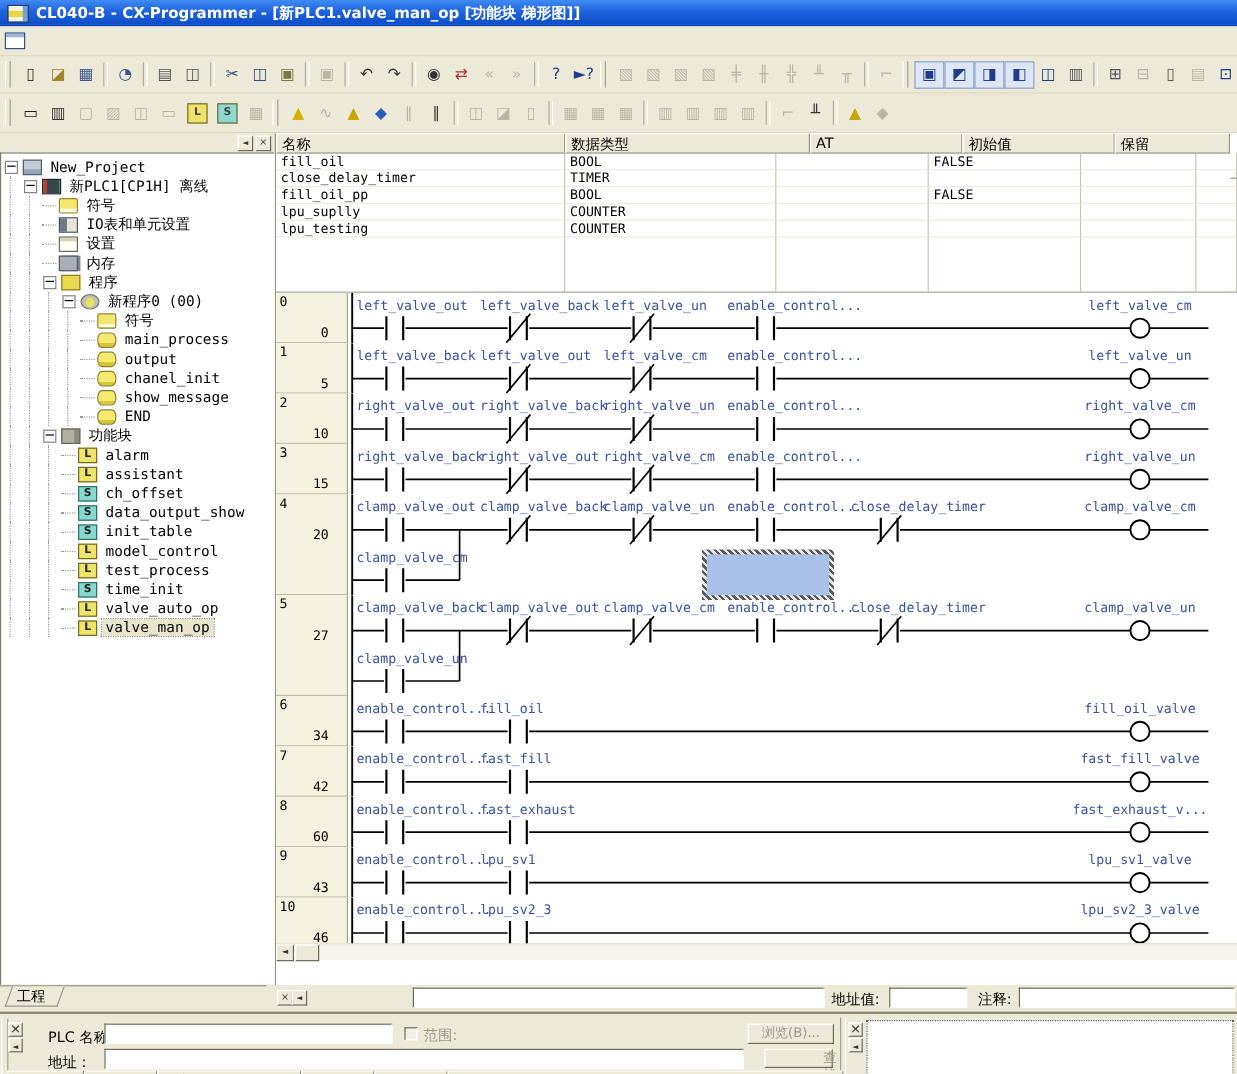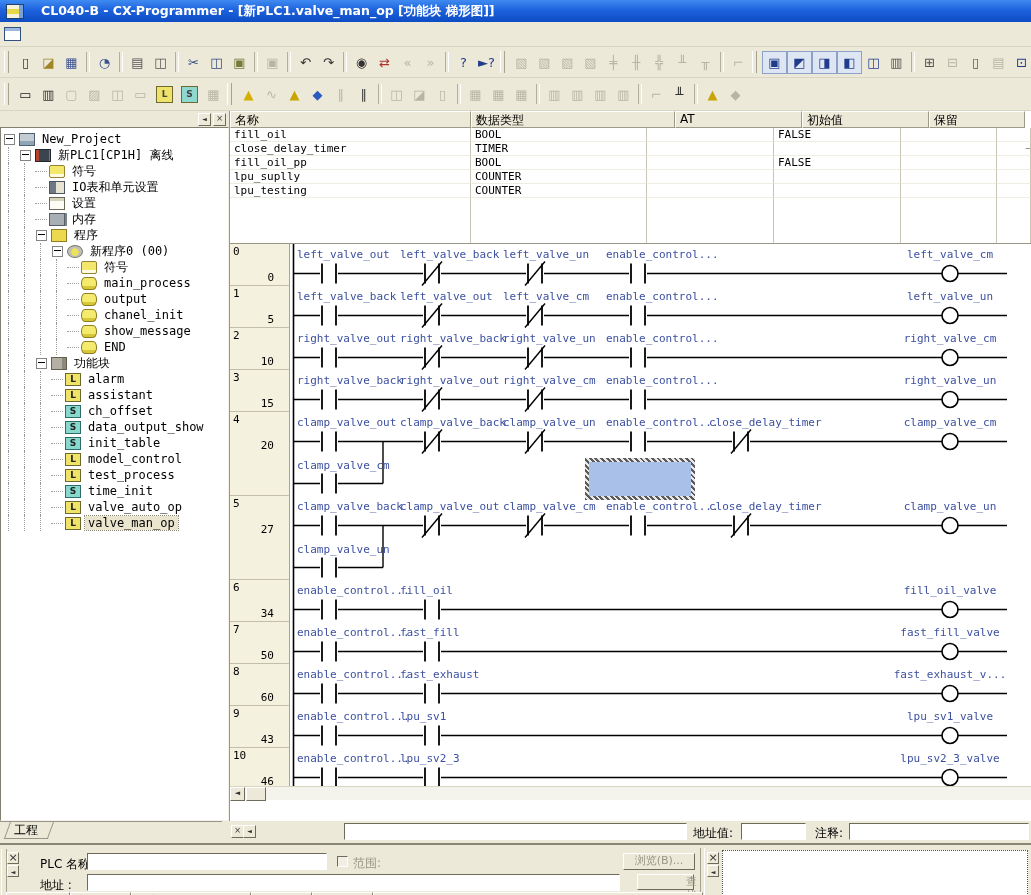--- a/index.html
+++ b/index.html
@@ -1,21 +1,21 @@
 <!DOCTYPE html>
 <html><head>
 <meta charset="utf-8">
 <style>
   html,body{margin:0;padding:0;background:#777;}
   #app{position:relative;width:1031px;height:895px;background:#ece9d8;overflow:hidden;
        font-family:"DejaVu Sans","Liberation Sans",sans-serif;font-size:12px;color:#000;}
 
   
   .titlebar{height:22px;background:linear-gradient(180deg,#3f8bf2 0%,#1e62dd 45%,#0c4cc4 100%);
-            display:flex;align-items:center;gap:17px;padding:0 6px;color:#fff;font-weight:bold;font-size:12.5px;}
+            display:flex;align-items:center;gap:6px;padding:0 6px;color:#fff;font-weight:bold;font-size:12.5px;}
   .app-icon{width:16px;height:13px;background:linear-gradient(180deg,#f7f3da 0 4px,#e8d848 4px 9px,#f7f3da 9px);
             border:1px solid #23406e;box-shadow:inset -4px 0 0 #7aa0d8;flex:none;}
   .menubar{height:24px;display:flex;align-items:center;background:#ece9d8;border-bottom:1px solid #d9d5c3;padding:0 2px;}
   .mdi-icon{width:15px;height:12px;border:1px solid #31507e;background:#fff;box-shadow:inset 0 3px 0 #9db8e0;margin:0 7px 0 2px;flex:none;}
   .menu-item{padding:3px 9px;}
 
   
   .tb{display:flex;align-items:center;background:#ece9d8;border-bottom:1px solid #d9d5c3;padding:0 2px;}
   #toolbar1{height:30px;} #toolbar2{height:32px;}
   .tbi{width:23px;height:21px;display:flex;align-items:center;justify-content:center;font-size:13px;color:#444;flex:none;}
@@ -714,21 +714,21 @@
               <line x1="134" y1="19.5" x2="134" y2="39.5" stroke="#000" stroke-width="1.8"></line>
               <line x1="148" y1="19.5" x2="148" y2="39.5" stroke="#000" stroke-width="1.8"></line>
               <text x="109" y="14" fill="#3c50a0" font-size="11" text-anchor="start" font-family="DejaVu Sans Mono, Liberation Mono, monospace">fill_oil</text>
               <circle cx="659" cy="29.5" r="8" fill="#fff" stroke="#000" stroke-width="1.6"></circle>
               <text x="659" y="14" fill="#3c50a0" font-size="11" text-anchor="middle" font-family="DejaVu Sans Mono, Liberation Mono, monospace">fill_oil_valve</text>
             </svg>
           </div>
           <div class="rung" style="height: 42px;">
             <div class="numcell">
               <div class="rnum">7</div>
-              <div class="rstep">50</div>
+              <div class="rstep">42</div>
             </div>
             <svg class="lsvg" width="730" height="42">
               <line x1="2.5" y1="0" x2="2.5" y2="42" stroke="#000" stroke-width="1.6"></line>
               <line x1="2.5" y1="29.5" x2="716" y2="29.5" stroke="#000" stroke-width="1.4"></line>
               <rect x="29" y="17.5" width="18" height="24" fill="#fff"></rect>
               <line x1="31" y1="19.5" x2="31" y2="39.5" stroke="#000" stroke-width="1.8"></line>
               <line x1="45" y1="19.5" x2="45" y2="39.5" stroke="#000" stroke-width="1.8"></line>
               <text x="6" y="14" fill="#3c50a0" font-size="11" text-anchor="start" font-family="DejaVu Sans Mono, Liberation Mono, monospace">enable_control...</text>
               <rect x="132" y="17.5" width="18" height="24" fill="#fff"></rect>
               <line x1="134" y1="19.5" x2="134" y2="39.5" stroke="#000" stroke-width="1.8"></line>

